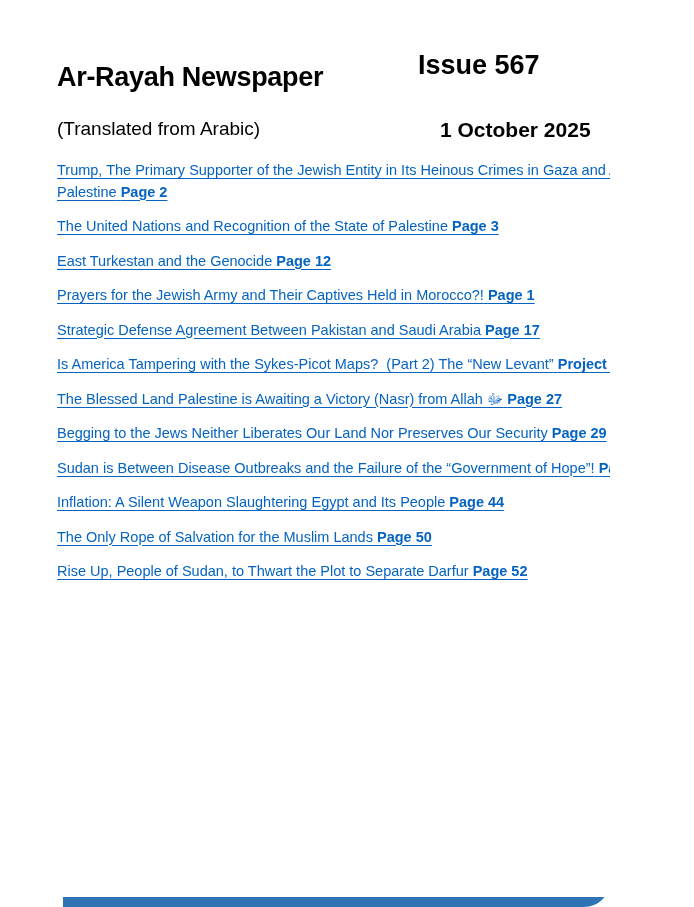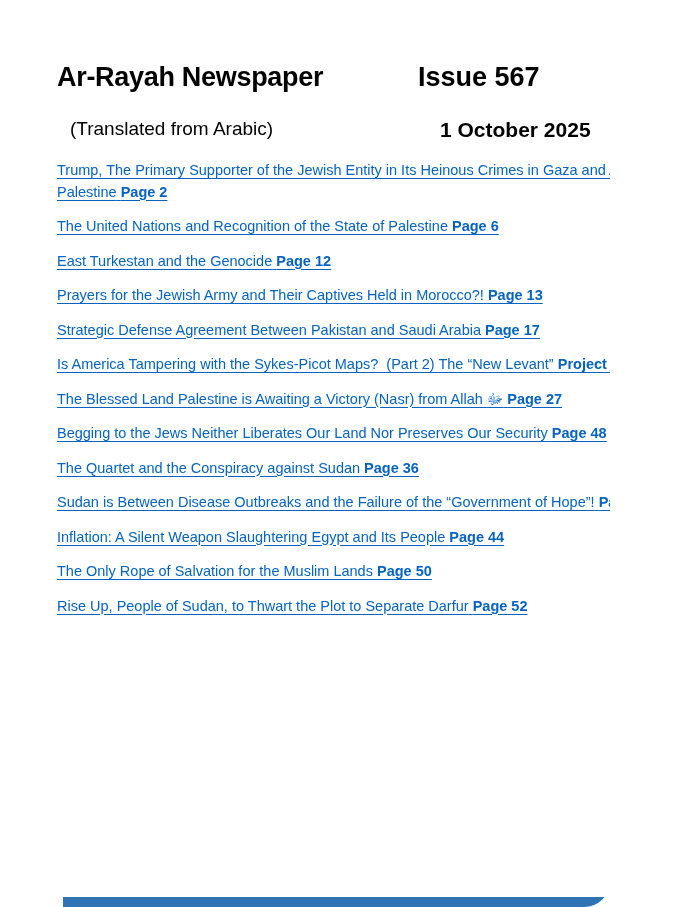--- a/index.html
+++ b/index.html
@@ -16,28 +16,28 @@
   .doc-title {
     position: absolute;
     top: 62px; left: 57px;
     font-size: 27px;
     font-weight: 700;
     letter-spacing: -0.3px;
     white-space: nowrap;
   }
   .doc-issue {
     position: absolute;
-    top: 62px; left: 418px;
+    top: 50px; left: 418px;
     font-size: 27px;
     font-weight: 700;
     white-space: nowrap;
   }
   .doc-subtitle {
     position: absolute;
-    top: 118px; left: 70px;
+    top: 118px; left: 57px;
     font-size: 19px;
     font-weight: 400;
     white-space: nowrap;
   }
   .doc-date {
     position: absolute;
     top: 118px; left: 440px;
     font-size: 21px;
     font-weight: 700;
     white-space: nowrap;
@@ -77,28 +77,27 @@
   <div class="doc-title">Ar-Rayah Newspaper</div>
 
   <div class="doc-issue">Issue 567</div>
 
   <div class="doc-subtitle">(Translated from Arabic)</div>
 
   <div class="doc-date">1 October 2025</div>
 
   <div class="toc">
       <a href="#" class="wrap"><span>Trump, The Primary Supporter of the Jewish Entity in Its Heinous Crimes in Gaza and All of Palestine</span> <b>Page 2</b></a>
-      <a href="#"><span>The United Nations and Recognition of the State of Palestine</span> <b>Page 6</b></a>
+      <a href="#"><span>The United Nations and Recognition of the State of Palestine</span> <b>Page 3</b></a>
       <a href="#"><span>East Turkestan and the Genocide</span> <b>Page 12</b></a>
-      <a href="#"><span>Prayers for the Jewish Army and Their Captives Held in Morocco?!</span> <b>Page 13</b></a>
+      <a href="#"><span>Prayers for the Jewish Army and Their Captives Held in Morocco?!</span> <b>Page 1</b></a>
       <a href="#"><span>Strategic Defense Agreement Between Pakistan and Saudi Arabia</span> <b>Page 17</b></a>
       <a href="#"><span>Is America Tampering with the Sykes-Picot Maps?&nbsp; (Part 2) The “New Levant”</span> <b>Project Page 22</b></a>
       <a href="#"><span>The Blessed Land Palestine is Awaiting a Victory (Nasr) from Allah ﷻ</span> <b>Page 27</b></a>
-      <a href="#"><span>Begging to the Jews Neither Liberates Our Land Nor Preserves Our Security</span> <b>Page 48</b></a>
-      <a href="#"><span>The Quartet and the Conspiracy against Sudan</span> <b>Page 36</b></a>
+      <a href="#"><span>Begging to the Jews Neither Liberates Our Land Nor Preserves Our Security</span> <b>Page 29</b></a>
       <a href="#"><span>Sudan is Between Disease Outbreaks and the Failure of the “Government of Hope”!</span> <b>Page 40</b></a>
       <a href="#"><span>Inflation: A Silent Weapon Slaughtering Egypt and Its People</span> <b>Page 44</b></a>
       <a href="#"><span>The Only Rope of Salvation for the Muslim Lands</span> <b>Page 50</b></a>
       <a href="#"><span>Rise Up, People of Sudan, to Thwart the Plot to Separate Darfur</span> <b>Page 52</b></a>
     </div>
 
   <div class="footer-bar"></div>
 
 </div>
 

